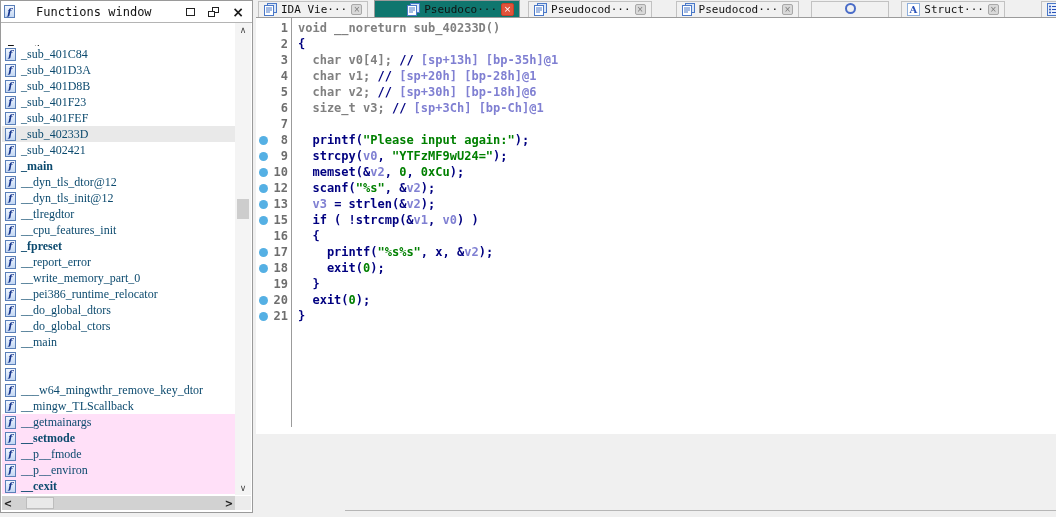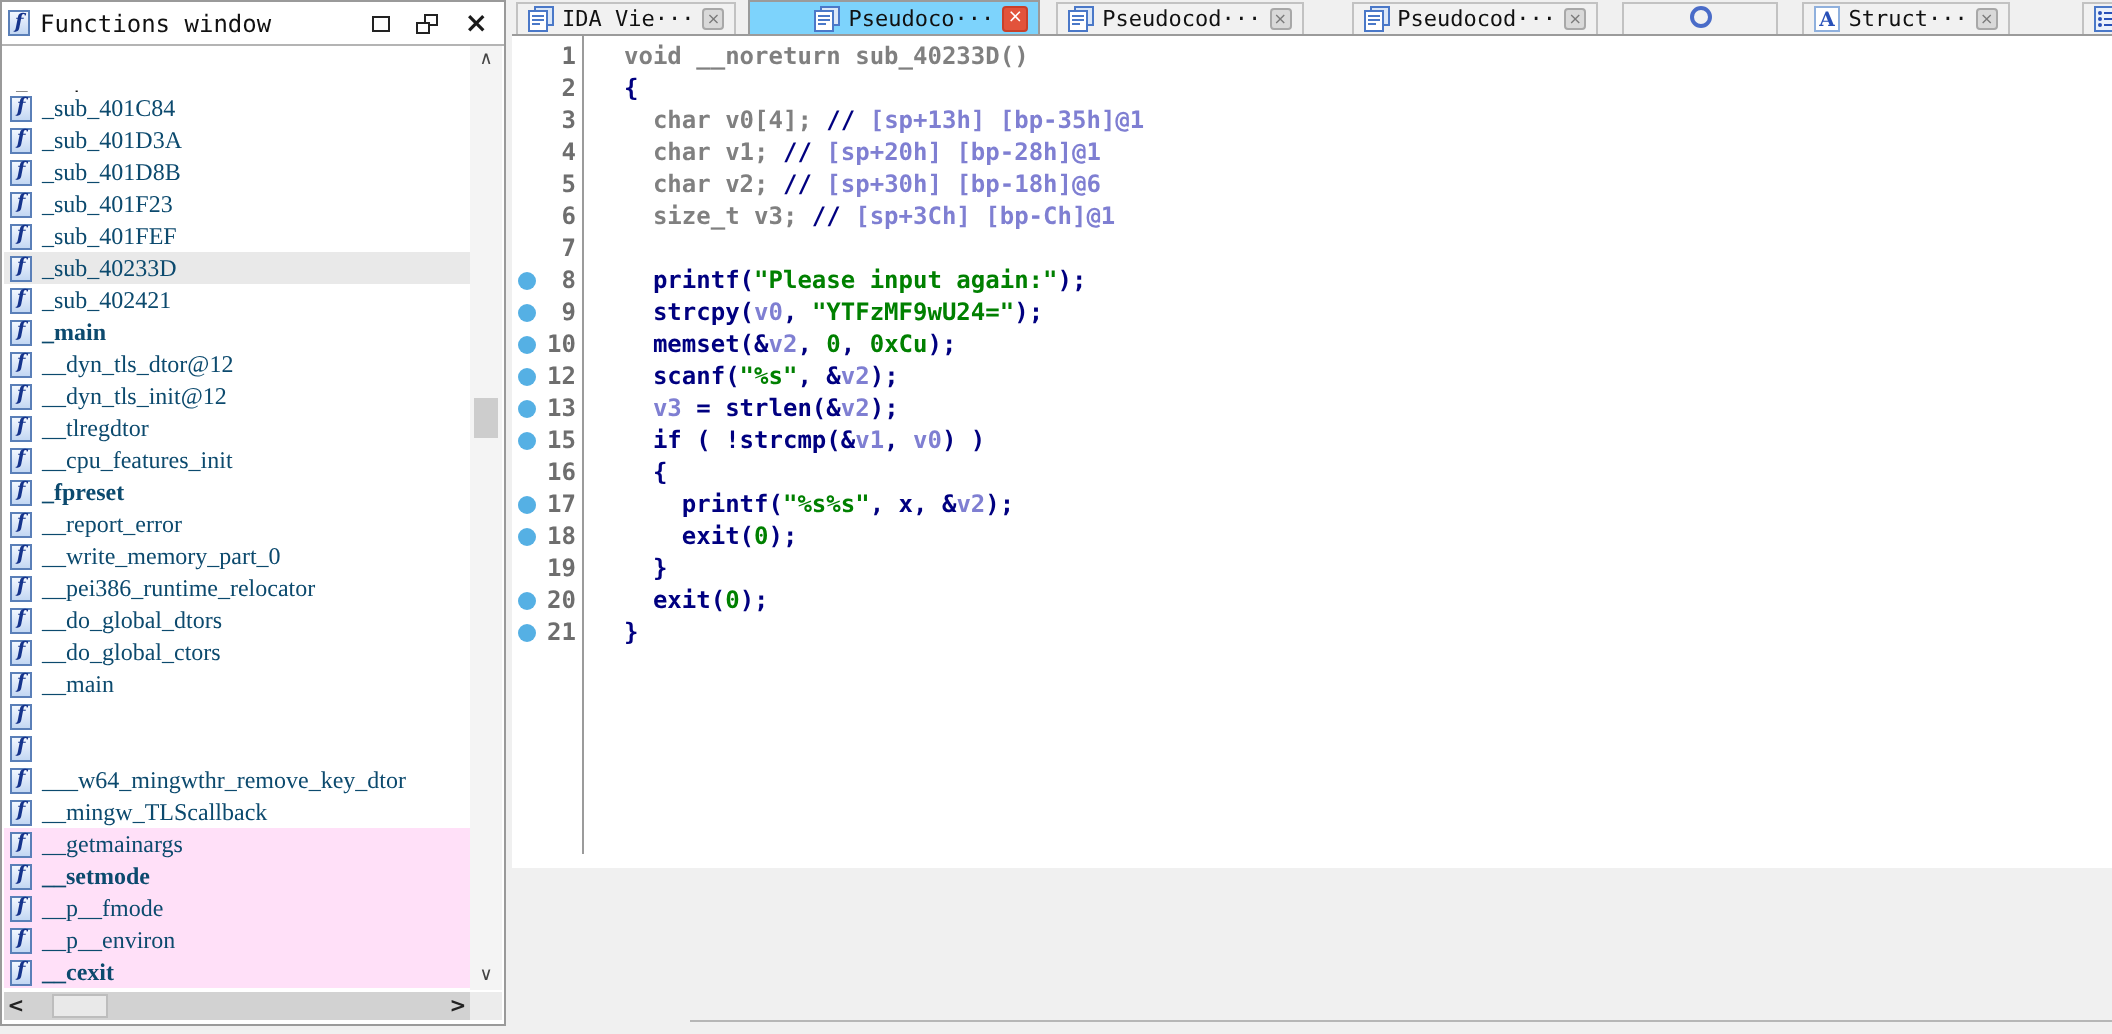--- a/index.html
+++ b/index.html
@@ -2,21 +2,21 @@
 <html style="--keyword: #000080; --type: #808080; --lvar: #7f7fd2; --string: #008000; --bullet: #55b0e4; --lib-row: #ffe0f8; --selected-row: #e9e9e9; --active-tab-close: #e2533b;"><head>
 <meta charset="utf-8">
 <style>
   html,body{margin:0;padding:0;}
   body{width:1056px;height:517px;overflow:hidden;background:#f0f0f0;font-family:"Liberation Sans",sans-serif;}
   .stage{position:absolute;left:0;top:0;width:1056px;height:517px;background:#f0f0f0;}
 
   
   .func-window{position:absolute;left:0;top:0;width:253px;height:513px;background:#fff;border:1px solid #9a9a9a;box-sizing:border-box;}
   .fw-titlebar{position:absolute;left:0;top:0;right:0;height:21px;background:#fff;border-bottom:1px solid #b4b4b4;display:flex;align-items:center;}
-  .fw-title{font-family:"DejaVu Sans Mono",monospace;font-size:12px;color:#111;margin-left:5px;white-space:pre;}
+  .fw-title{font-family:"DejaVu Sans Mono",monospace;font-size:12px;color:#111;margin-left:21px;white-space:pre;}
   .fw-controls{position:absolute;right:8px;top:0;height:21px;display:flex;align-items:center;gap:13px;}
   .btn-max{width:9px;height:8px;border:1px solid #222;box-sizing:border-box;}
   .btn-restore{position:relative;width:11px;height:10px;}
   .btn-restore .r1{position:absolute;right:0;top:0;width:7px;height:6px;border:1px solid #222;box-sizing:border-box;background:#fff;}
   .btn-restore .r2{position:absolute;left:0;bottom:0;width:7px;height:6px;border:1px solid #222;box-sizing:border-box;background:#fff;}
   .btn-close-x{font-family:"DejaVu Sans",sans-serif;font-size:14px;font-weight:bold;color:#1a1a1a;line-height:1;}
   .ficon{width:13px;height:13px;border:1px solid #5a7fb8;background:linear-gradient(180deg,#f2f7ff 0%,#c3d7f3 100%);box-sizing:border-box;display:flex;align-items:center;justify-content:center;font-family:"DejaVu Serif",serif;font-style:italic;font-weight:bold;font-size:10px;line-height:10px;color:#16348c;flex:0 0 11px;}
   .fw-titlebar .ficon{margin-left:3px;}
   .fw-header{position:absolute;left:1px;top:38px;width:230px;height:22px;line-height:22px;padding-left:5px;font-size:12px;color:#111;background:#fff;}
   .fw-list{position:absolute;left:1px;top:45px;width:235px;}
@@ -35,39 +35,39 @@
   .hs-arrow{position:absolute;top:0;bottom:0;width:12px;display:flex;align-items:center;justify-content:center;font-family:"DejaVu Sans",sans-serif;font-size:10px;font-weight:bold;color:#222;}
   .hs-left{left:0;}
   .hs-right{right:0;}
   .hs-thumb{position:absolute;left:24px;top:1px;bottom:1px;width:28px;background:#e9e9e9;border:1px solid #bdbdbd;box-sizing:border-box;}
   .fw-corner{position:absolute;right:1px;bottom:2px;width:16px;height:14px;background:#ececec;}
 
   
   .main-pane{position:absolute;left:256px;top:0;width:800px;height:434px;}
   .tabbar{position:absolute;left:0;top:0;right:0;height:18px;border-bottom:1px solid #9b9b9b;box-sizing:border-box;display:flex;align-items:flex-end;overflow:hidden;padding-left:2px;}
   .tab{display:flex;align-items:center;gap:4px;padding:0 5px;height:16px;background:#f1f1f1;border:1px solid #c2c2c2;border-bottom:none;box-sizing:border-box;flex:0 0 auto;position:relative;}
-  .tab.active{height:18px;background:#7dd3fc;border-color:#9b9b9b;z-index:2;margin-bottom:-1px;padding-left:32px;}
+  .tab.active{height:18px;background:#0f766e;border-color:#9b9b9b;z-index:2;margin-bottom:-1px;padding-left:32px;}
   .tab:nth-child(2){margin-left:6px;}
   .tab:nth-child(3){margin-left:8px;}
   .tab:nth-child(4){margin-left:24px;}
   .tab:nth-child(5){margin-left:12px;flex-direction:column;}
   .tab:nth-child(6){margin-left:12px;}
   .tab:nth-child(7){margin-left:36px;}
   .tab-label{font-family:"DejaVu Sans Mono",monospace;font-size:11px;color:#111;white-space:pre;}
   .tab-close{width:11px;height:11px;border-radius:2px;background:#d9d9d9;border:1px solid #a8a8a8;color:#7a7a7a;font-size:8px;line-height:9px;text-align:center;box-sizing:border-box;font-family:"DejaVu Sans",sans-serif;}
   .tab.active .tab-close{width:13px;height:13px;background:#e2533b;border-color:#c8402a;color:#fff;font-size:9px;line-height:11px;}
 
   .code-pane{position:absolute;left:0;top:18px;right:0;bottom:0;background:#fff;}
   .code-sep{position:absolute;left:35px;top:0;width:1px;bottom:7px;background:#9b9b9b;}
   .code-lines{position:absolute;left:0;top:2px;right:0;}
   .code-line{height:16px;display:flex;align-items:center;font-family:"DejaVu Sans Mono",monospace;font-size:12px;font-weight:bold;white-space:pre;}
   .cl-bullet{flex:0 0 14px;display:flex;justify-content:center;}
   .cl-bullet .dot{width:9px;height:9px;border-radius:50%;background:var(--bullet);}
   .cl-num{flex:0 0 21px;text-align:right;color:#6e6e6e;padding-right:3px;box-sizing:border-box;}
-  .cl-text{padding-left:21px;text-align:right;}
+  .cl-text{padding-left:7px;text-align:right;}
   .ck{color:var(--keyword);}
   .ct{color:var(--type);}
   .cv{color:var(--lvar);}
   .cs{color:var(--string);}
 
   .status-strip{position:absolute;left:89px;top:510px;right:0;bottom:0;background:#f0f0f0;border-top:1px solid #b6b6b6;border-left:1px solid #b6b6b6;box-sizing:border-box;}
   .ss-div{position:absolute;top:1px;bottom:1px;width:1px;background:#d4d4d4;}
 </style>
 </head>
 <body>

